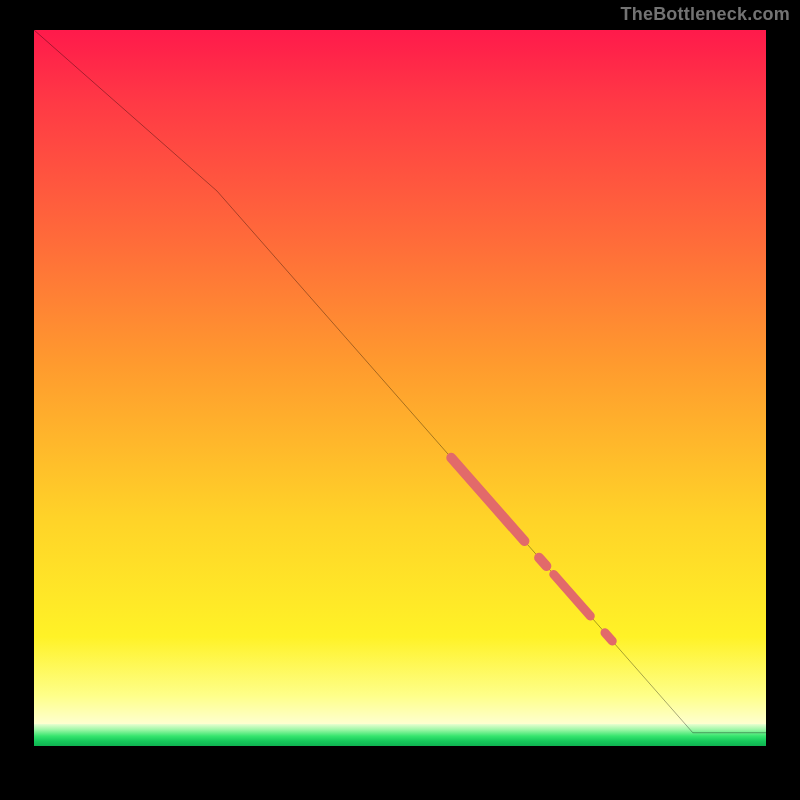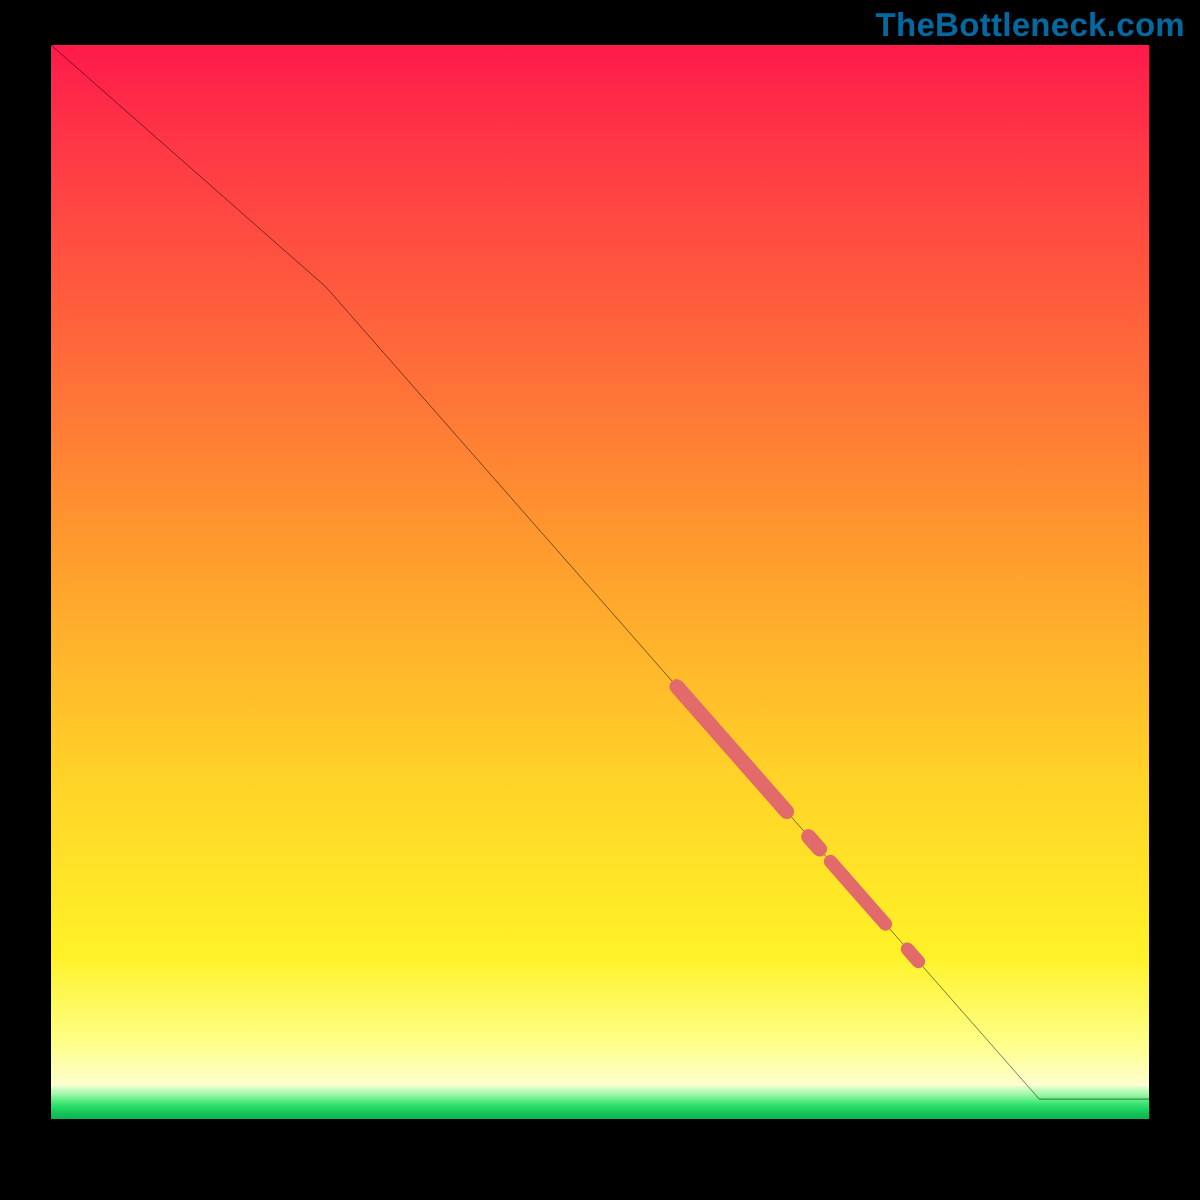--- a/index.html
+++ b/index.html
@@ -14,22 +14,22 @@
   .stage {
     position: relative;
     width: 800px;
     height: 800px;
     background: #000;
   }
   .attribution {
     position: absolute;
     top: 4px;
     right: 10px;
-    color: #0369a1;
-    font-size: 22px;
+    color: #737373;
+    font-size: 18px;
     font-weight: 600;
     letter-spacing: 0.2px;
     user-select: none;
   }
   .plot {
     position: absolute;
     left: 34px;
     top: 30px;
     width: 732px;   
     height: 740px;  

